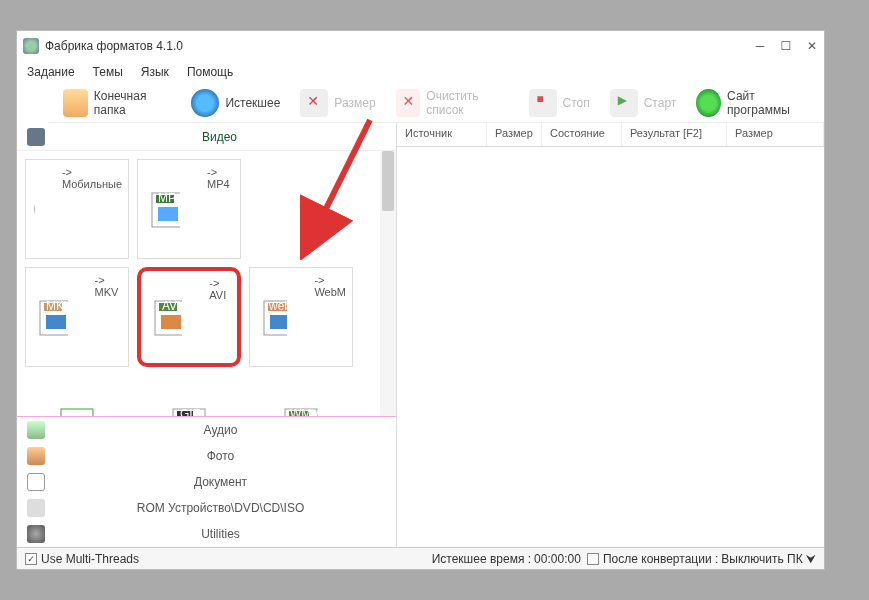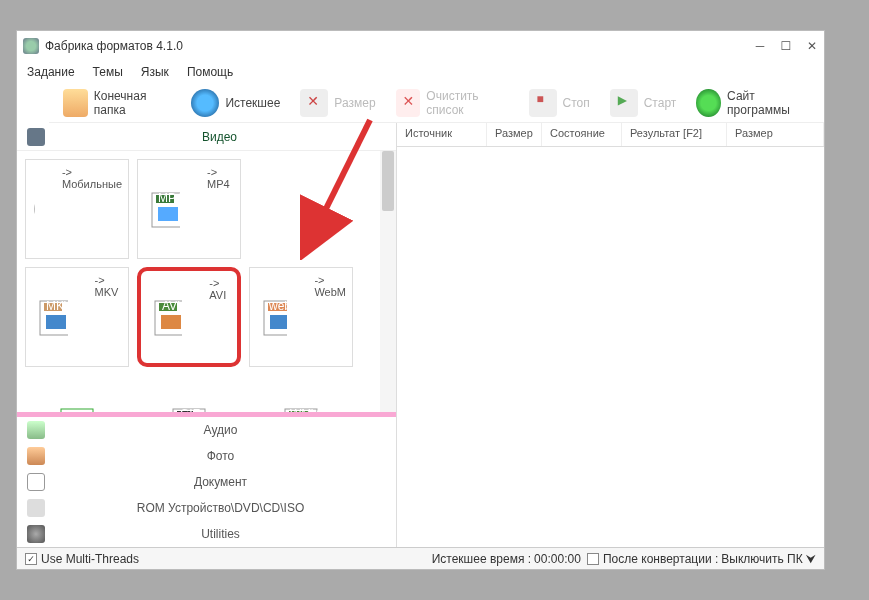--- a/index.html
+++ b/index.html
@@ -29,21 +29,21 @@
 .i-web{background:radial-gradient(circle,#5d5 40%,#162 100%);border-radius:50%;}
 .body { flex:1; display:flex; overflow:hidden; }
 .left { width:380px; border-right:1px solid #ddd; display:flex; flex-direction:column; }
 .cathead { height:28px; display:flex; align-items:center; padding:0 10px; border-bottom:1px solid #eee; color:#14532d; }
 .caticon { width:18px; height:18px; background:#678; border-radius:3px; margin-right:8px; }
 .catlabel { flex:1; text-align:center; }
 .grid { flex:1; display:flex; flex-wrap:wrap; align-content:flex-start; padding:8px; gap:8px; overflow:hidden; position:relative; }
 .tile { width:104px; height:100px; border:1px solid #ddd; display:flex; flex-direction:row; align-items:center; justify-content:center; gap:21px; cursor:pointer; position:relative; padding:6px; }
 .tile.hl { border:4px solid #d33; border-radius:10px; }
 .tlabel { font-size:11px; color:#555; align-self:flex-start; margin-left:6px; }
-.sidecat { border-top:5px solid #f9a8d4; }
+.sidecat { border-top:1px solid #f9a8d4; }
 .sidecatrow { height:26px; display:flex; align-items:center; padding:0 10px; cursor:pointer; }
 .sidecatrow .scicon { width:18px; height:18px; margin-right:10px; border-radius:3px; }
 .sidecatrow .sclabel { flex:1; text-align:center; color:#555; }
 .scrollbar { position:absolute; right:0; top:0; bottom:0; width:16px; background:#f5f5f5; }
 .scrollthumb { position:absolute; top:0; left:2px; width:12px; height:60px; background:#ccc; border-radius:2px; }
 .right { flex:1; display:flex; flex-direction:column; }
 .thead { height:24px; display:flex; border-bottom:1px solid #ddd; }
 .th { padding:4px 8px; border-right:1px solid #eee; color:#555; font-size:11px; }
 .statusbar { height:22px; border-top:1px solid #ccc; background:#f6f6f6; display:flex; align-items:center; padding:0 8px; font-size:11px; color:#333; }
 .statusbar .chk { width:12px; height:12px; border:1px solid #888; background:#fff; margin-right:4px; display:inline-flex; align-items:center; justify-content:center; font-size:9px; }

